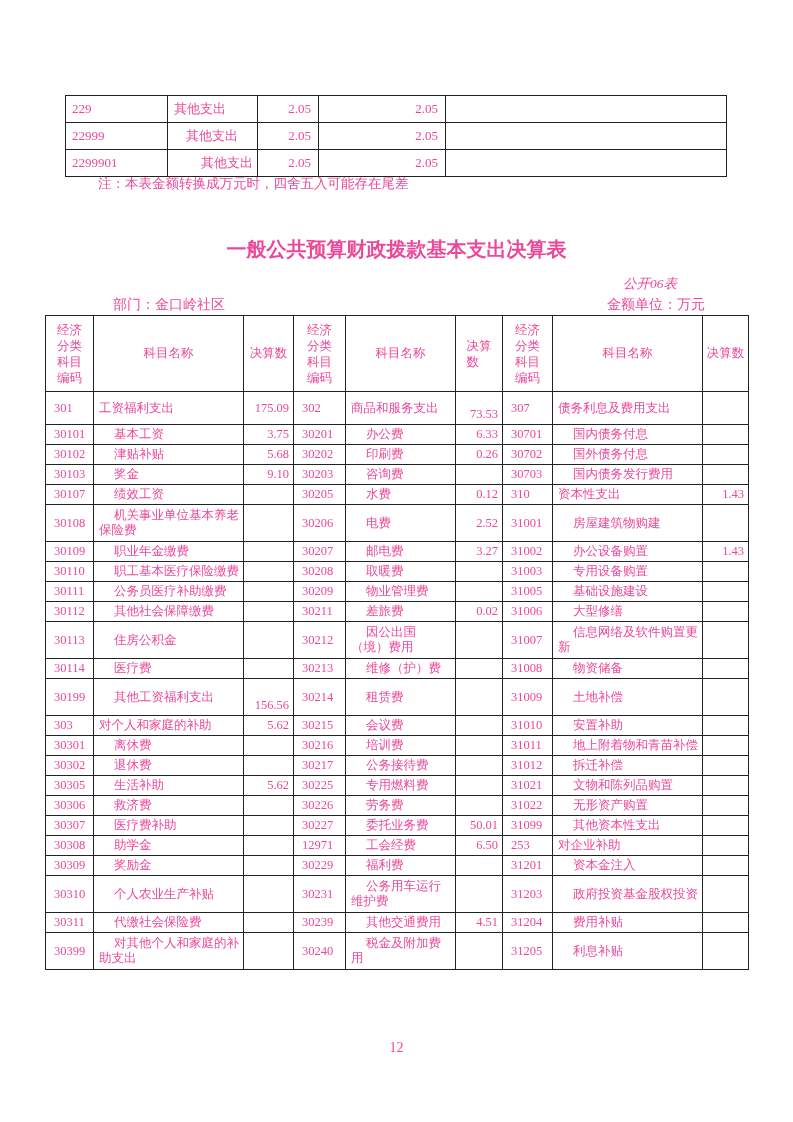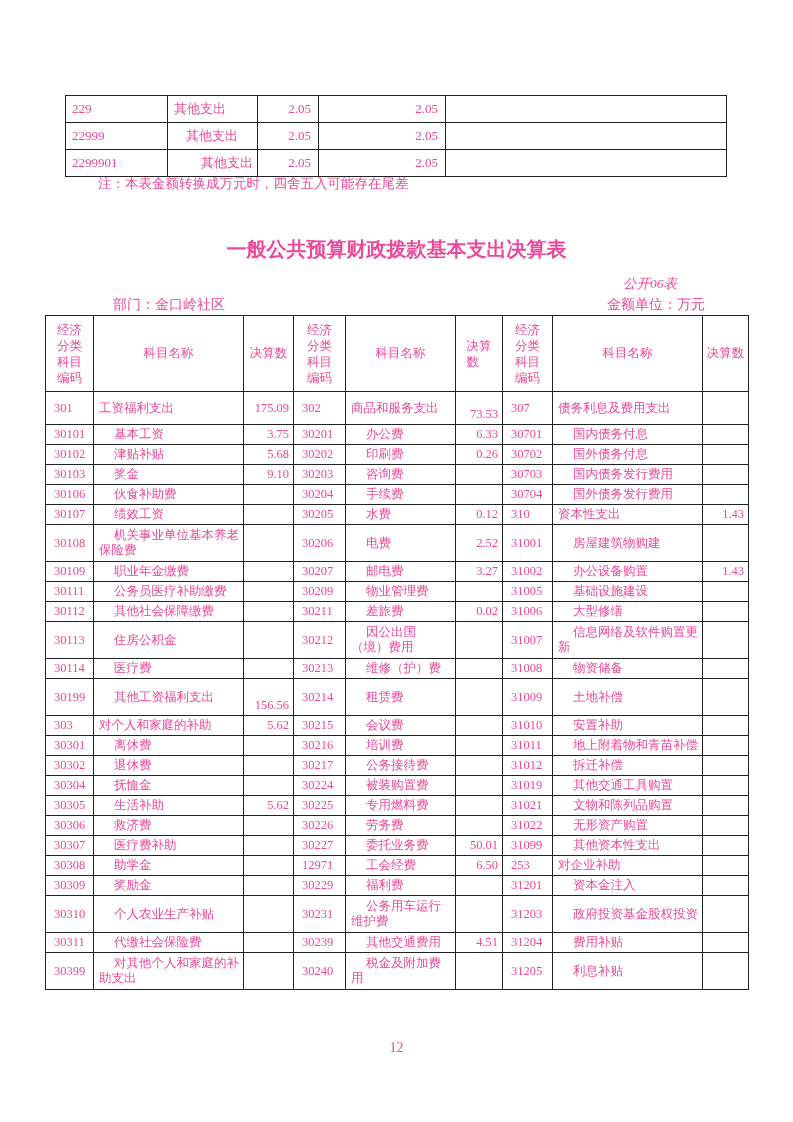--- a/index.html
+++ b/index.html
@@ -158,31 +158,20 @@
           <td class="name lvl1">奖金</td>
           <td class="val">9.10</td>
           <td class="code">30203</td>
           <td class="name lvl1">咨询费</td>
           <td class="val"></td>
           <td class="code">30703</td>
           <td class="name lvl1">国内债务发行费用</td>
           <td class="val"></td>
         </tr>
         <tr>
-          <td class="code">30106</td>
-          <td class="name lvl1">伙食补助费</td>
-          <td class="val"></td>
-          <td class="code">30204</td>
-          <td class="name lvl1">手续费</td>
-          <td class="val"></td>
-          <td class="code">30704</td>
-          <td class="name lvl1">国外债务发行费用</td>
-          <td class="val"></td>
-        </tr>
-        <tr>
           <td class="code">30107</td>
           <td class="name lvl1">绩效工资</td>
           <td class="val"></td>
           <td class="code">30205</td>
           <td class="name lvl1">水费</td>
           <td class="val">0.12</td>
           <td class="code">310</td>
           <td class="name lvl0">资本性支出</td>
           <td class="val">1.43</td>
         </tr>
@@ -202,20 +191,31 @@
           <td class="name lvl1">职业年金缴费</td>
           <td class="val"></td>
           <td class="code">30207</td>
           <td class="name lvl1">邮电费</td>
           <td class="val">3.27</td>
           <td class="code">31002</td>
           <td class="name lvl1">办公设备购置</td>
           <td class="val">1.43</td>
         </tr>
         <tr>
+          <td class="code">30110</td>
+          <td class="name lvl1">职工基本医疗保险缴费</td>
+          <td class="val"></td>
+          <td class="code">30208</td>
+          <td class="name lvl1">取暖费</td>
+          <td class="val"></td>
+          <td class="code">31003</td>
+          <td class="name lvl1">专用设备购置</td>
+          <td class="val"></td>
+        </tr>
+        <tr>
           <td class="code">30111</td>
           <td class="name lvl1">公务员医疗补助缴费</td>
           <td class="val"></td>
           <td class="code">30209</td>
           <td class="name lvl1">物业管理费</td>
           <td class="val"></td>
           <td class="code">31005</td>
           <td class="name lvl1">基础设施建设</td>
           <td class="val"></td>
         </tr>
@@ -290,31 +290,20 @@
           <td class="name lvl1">退休费</td>
           <td class="val"></td>
           <td class="code">30217</td>
           <td class="name lvl1">公务接待费</td>
           <td class="val"></td>
           <td class="code">31012</td>
           <td class="name lvl1">拆迁补偿</td>
           <td class="val"></td>
         </tr>
         <tr>
-          <td class="code">30304</td>
-          <td class="name lvl1">抚恤金</td>
-          <td class="val"></td>
-          <td class="code">30224</td>
-          <td class="name lvl1">被装购置费</td>
-          <td class="val"></td>
-          <td class="code">31019</td>
-          <td class="name lvl1">其他交通工具购置</td>
-          <td class="val"></td>
-        </tr>
-        <tr>
           <td class="code">30305</td>
           <td class="name lvl1">生活补助</td>
           <td class="val">5.62</td>
           <td class="code">30225</td>
           <td class="name lvl1">专用燃料费</td>
           <td class="val"></td>
           <td class="code">31021</td>
           <td class="name lvl1">文物和陈列品购置</td>
           <td class="val"></td>
         </tr>

